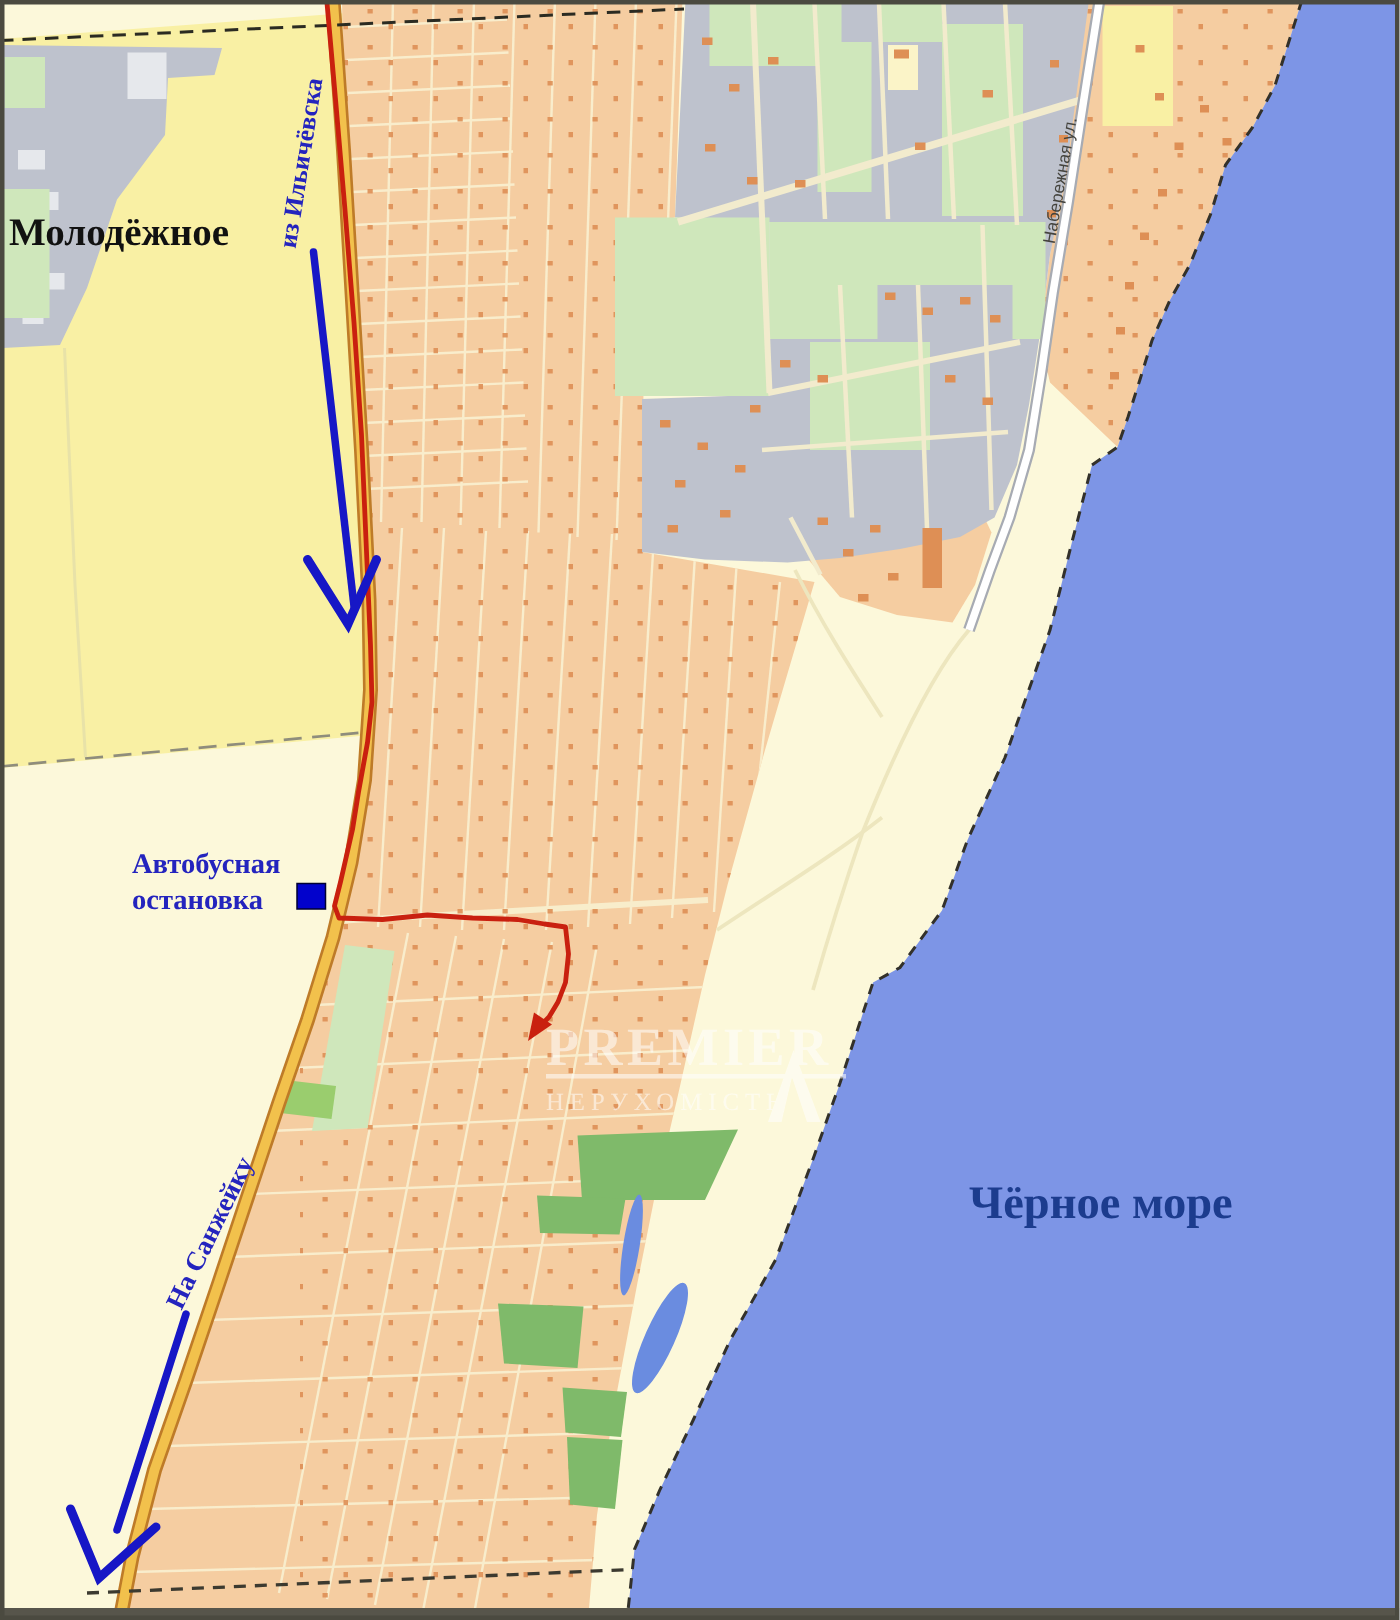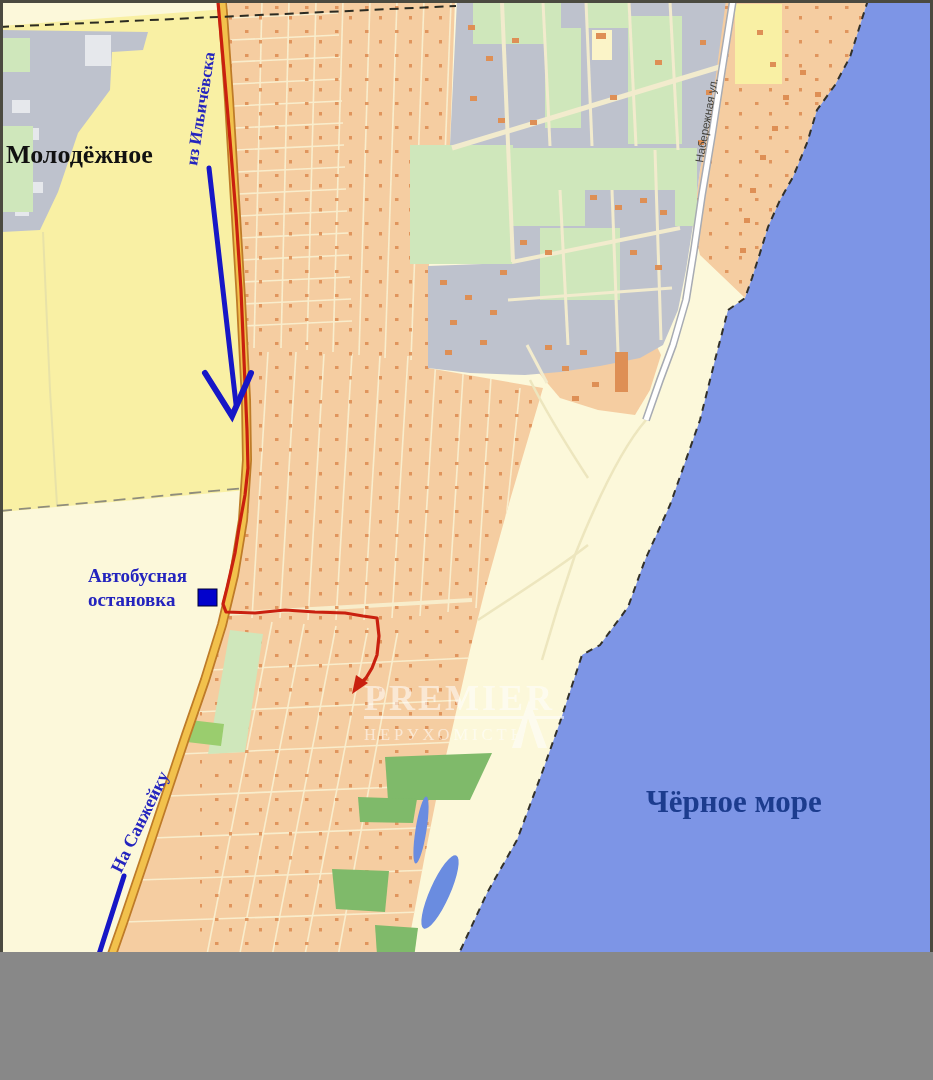--- a/index.html
+++ b/index.html
@@ -1,16 +1,16 @@
 <!DOCTYPE html>
 <html><head>
 <meta charset="utf-8">
 <style>
   html,body{margin:0;padding:0;background:#888;}
-  .stage{position:relative;width:933px;height:952px;overflow:hidden;background:#FCF8DA;
+  .stage{position:relative;width:933px;height:1080px;overflow:hidden;background:#FCF8DA;
          font-family:"Liberation Serif",serif;text-align:center;}
   .stage svg{position:absolute;left:0;top:0;display:block;}
   .lbl-serif{font-family:"Liberation Serif","DejaVu Serif",serif;}
   .lbl-sans{font-family:"Liberation Sans","DejaVu Sans",sans-serif;}
 </style>
 </head>
 <body>
 
 <div class="stage">
 <svg width="933" height="1080" viewBox="0 0 933 1080">

